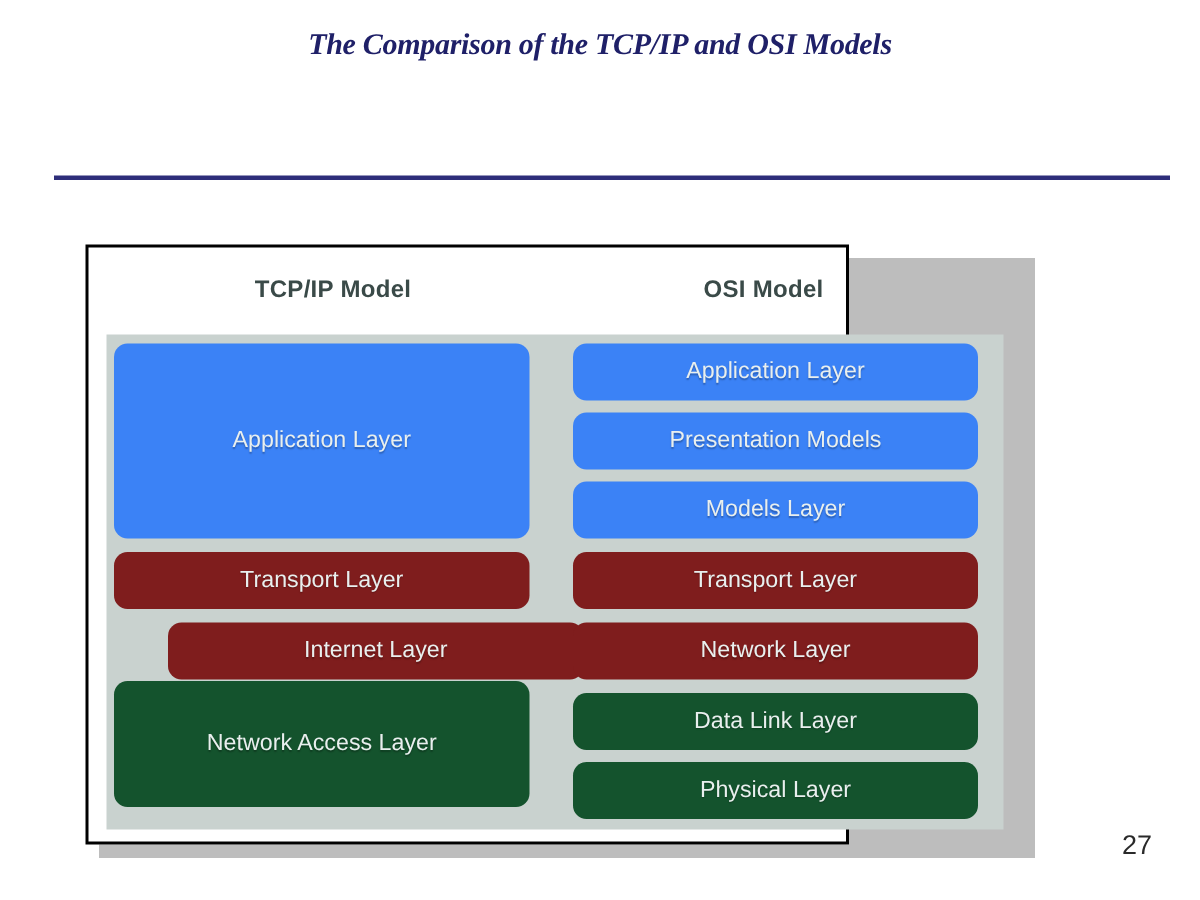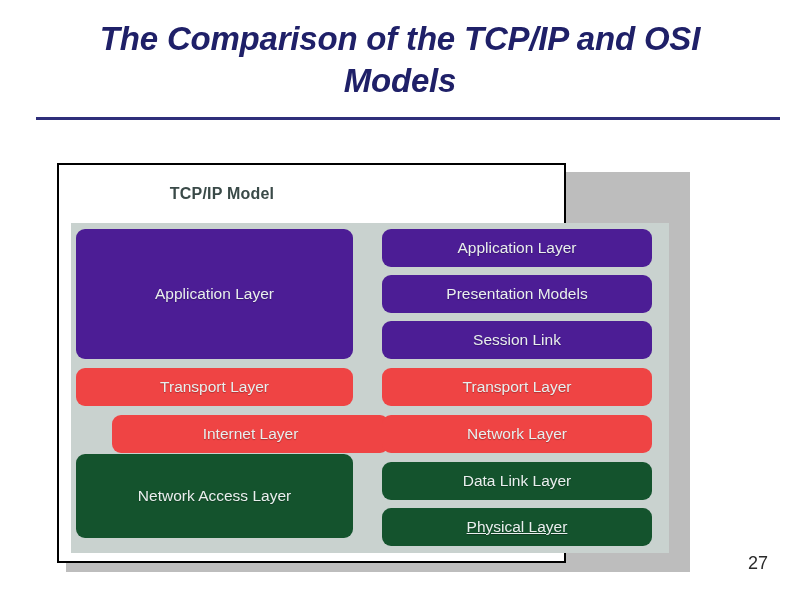--- a/index.html
+++ b/index.html
@@ -15,22 +15,22 @@
     position: relative;
   }
 
   
   #slide-title {
     position: absolute;
     left: 40px;
     top: 18px;
     width: 720px;
     text-align: center;
-    font-family: Liberation Sans, sans-serif;
-    font-size: 33px;
+    font-family: Liberation Serif, serif;
+    font-size: 20px;
     font-weight: bold;
     font-style: italic;
     color: #1f2068;
     line-height: 1.28;
     letter-spacing: -0.2px;
   }
 
   #title-rule {
     position: absolute;
     left: 36px;
@@ -96,22 +96,22 @@
     border-radius: 9px;
     color: #e9efee;
     font-size: 15.5px;
     display: flex;
     align-items: center;
     justify-content: center;
     text-align: center;
     box-sizing: border-box;
     text-shadow: 0 1px 1px rgba(0,0,0,0.28);
   }
-  .tone-light { background: #4c1d95; }
-  .tone-mid   { background: #ef4444; }
+  .tone-light { background: #3b82f6; }
+  .tone-mid   { background: #7f1d1d; }
   .tone-dark  { background: #14532d; }
 
   
   .col-left  { left: 17px;  width: 277px; }
   
   .col-right { left: 323px; width: 270px; }
 
   
   #page-number {
     position: absolute;
@@ -129,41 +129,42 @@
 <div id="title-rule"></div>
 
 <div id="figure-wrap">
 
   <div id="figure-shadow"></div>
 
   <div id="figure-frame">
 
     <div class="col-heading" id="heading-tcpip">TCP/IP Model</div>
 
+    <div class="col-heading" id="heading-osi">OSI Model</div>
 
     <div id="stack-band"></div>
 
     <div class="layer tone-light col-left" style="top:64px;height:130px;">Application Layer</div>
 
     <div class="layer tone-mid col-left" style="top:203px;height:38px;">Transport Layer</div>
 
     <div class="layer tone-mid col-left" style="top:250px;height:38px;margin-left:36px;">Internet Layer</div>
 
     <div class="layer tone-dark col-left" style="top:289px;height:84px;">Network Access Layer</div>
 
     <div class="layer tone-light col-right" style="top:64px;height:38px;">Application Layer</div>
 
     <div class="layer tone-light col-right" style="top:110px;height:38px;">Presentation Models</div>
 
-    <div class="layer tone-light col-right" style="top:156px;height:38px;">Session Link</div>
+    <div class="layer tone-light col-right" style="top:156px;height:38px;">Models Layer</div>
 
     <div class="layer tone-mid col-right" style="top:203px;height:38px;">Transport Layer</div>
 
     <div class="layer tone-mid col-right" style="top:250px;height:38px;">Network Layer</div>
 
     <div class="layer tone-dark col-right" style="top:297px;height:38px;">Data Link Layer</div>
 
-    <div class="layer tone-dark col-right" style="top:343px;height:38px;text-decoration:underline;">Physical Layer</div>
+    <div class="layer tone-dark col-right" style="top:343px;height:38px;">Physical Layer</div>
 
   </div>
 </div>
 
 <div id="page-number">27</div>
 
 </body></html>

